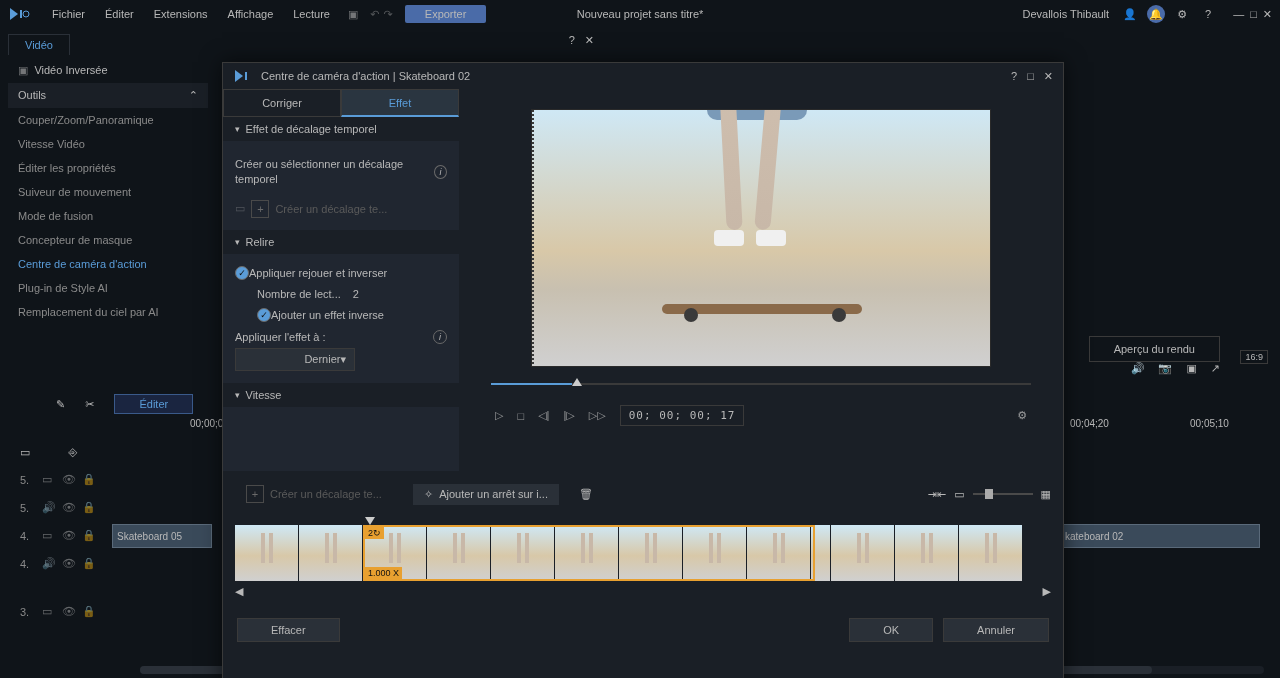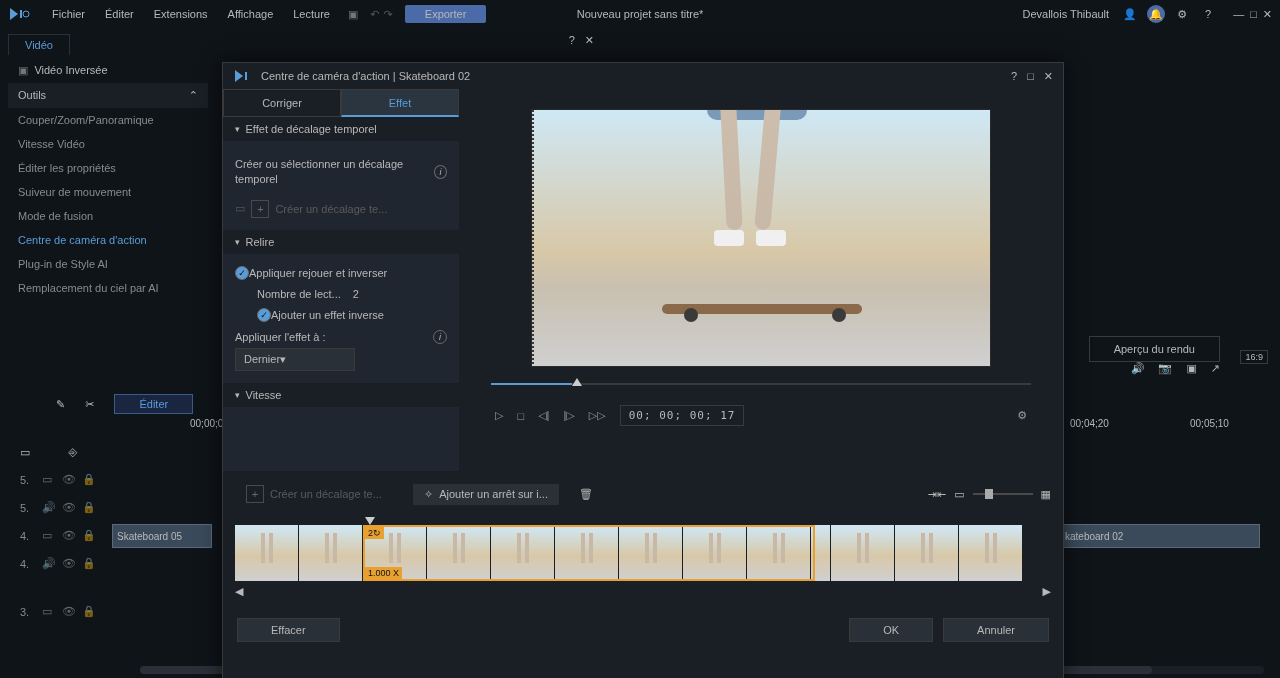--- a/index.html
+++ b/index.html
@@ -52,21 +52,21 @@
 .panel-header .arrow{font-size:9px}
 .help-text{padding:8px 0;color:#8a8a8a;line-height:1.4;display:flex;justify-content:space-between;align-items:center}
 .create-row{display:flex;align-items:center;gap:6px;padding:4px 0}
 .plus-box{width:18px;height:18px;border:1px solid #4a4a4a;display:flex;align-items:center;justify-content:center;color:#6a6a6a}
 .placeholder-text{color:#5a5a5a}
 .checkbox-row{display:flex;align-items:center;gap:0;padding:4px 0}
 .checkbox{width:14px;height:14px;border-radius:50%;border:1px solid #6a6a6a;display:flex;align-items:center;justify-content:center;background:#5a9cd8}
 .checkbox::after{content:"✓";font-size:9px;color:#111}
 .value-row{display:flex;padding:4px 0 4px 22px;gap:12px}
 .select-row{padding:4px 0}
-.select-box{background:#2a3038;border:1px solid #3a3a3a;padding:4px 8px;margin-top:4px;display:flex;justify-content:flex-start;width:120px}
+.select-box{background:#2a3038;border:1px solid #3a3a3a;padding:4px 8px;margin-top:4px;display:flex;justify-content:flex-end;width:120px}
 .info-circle{width:14px;height:14px;border:1px solid #6a6a6a;border-radius:50%;display:inline-flex;align-items:center;justify-content:center;font-size:9px;font-style:italic}
 .dialog-right{flex:1;padding:20px 32px 10px;display:flex;flex-direction:column}
 .preview{width:460px;height:258px;background:linear-gradient(180deg,#cfe8f5 0%,#d8c8a8 55%,#c8c0b0 70%,#d0d0d0 100%);align-self:center;position:relative;border:1px solid #2a2a2a;overflow:hidden}
 .preview::before{content:"";position:absolute;top:0;left:0;width:2px;height:258px;background:repeating-linear-gradient(180deg,#3a3a3a 0,#3a3a3a 2px,transparent 2px,transparent 4px)}
 .legs{position:absolute;top:-60px;left:180px;width:80px;height:200px}
 .leg{position:absolute;width:16px;height:180px;background:linear-gradient(180deg,#d0c0b0,#c8b8a8);border-radius:8px}
 .leg.l1{left:10px;transform:rotate(-3deg)}
 .leg.l2{left:50px;transform:rotate(5deg)}
 .shoe{position:absolute;bottom:4px;width:30px;height:16px;background:#f0f0f0;border-radius:4px}
 .shoe.s1{left:2px}
@@ -153,20 +153,21 @@
   <div class="sidebar-item"><span style="opacity:0.6;margin-right:6px">▣</span><span>Vidéo Inversée</span></div>
   <div class="sidebar-item header">
     <span>Outils</span>
       <span>⌃</span>
   </div>
   <div class="sidebar-item">Couper/Zoom/Panoramique</div>
   <div class="sidebar-item">Vitesse Vidéo</div>
   <div class="sidebar-item">Éditer les propriétés</div>
   <div class="sidebar-item">Suiveur de mouvement</div>
   <div class="sidebar-item">Mode de fusion</div>
+  <div class="sidebar-item">Concepteur de masque</div>
   <div class="sidebar-item active">Centre de caméra d'action</div>
   <div class="sidebar-item">Plug-in de Style AI</div>
   <div class="sidebar-item">Remplacement du ciel par AI</div>
 </div>
 
 <div class="render-btn">Aperçu du rendu</div>
 <div class="aspect-badge">16:9</div>
 <div class="action-icons">
   <span>🔊</span>
   <span>📷</span>

